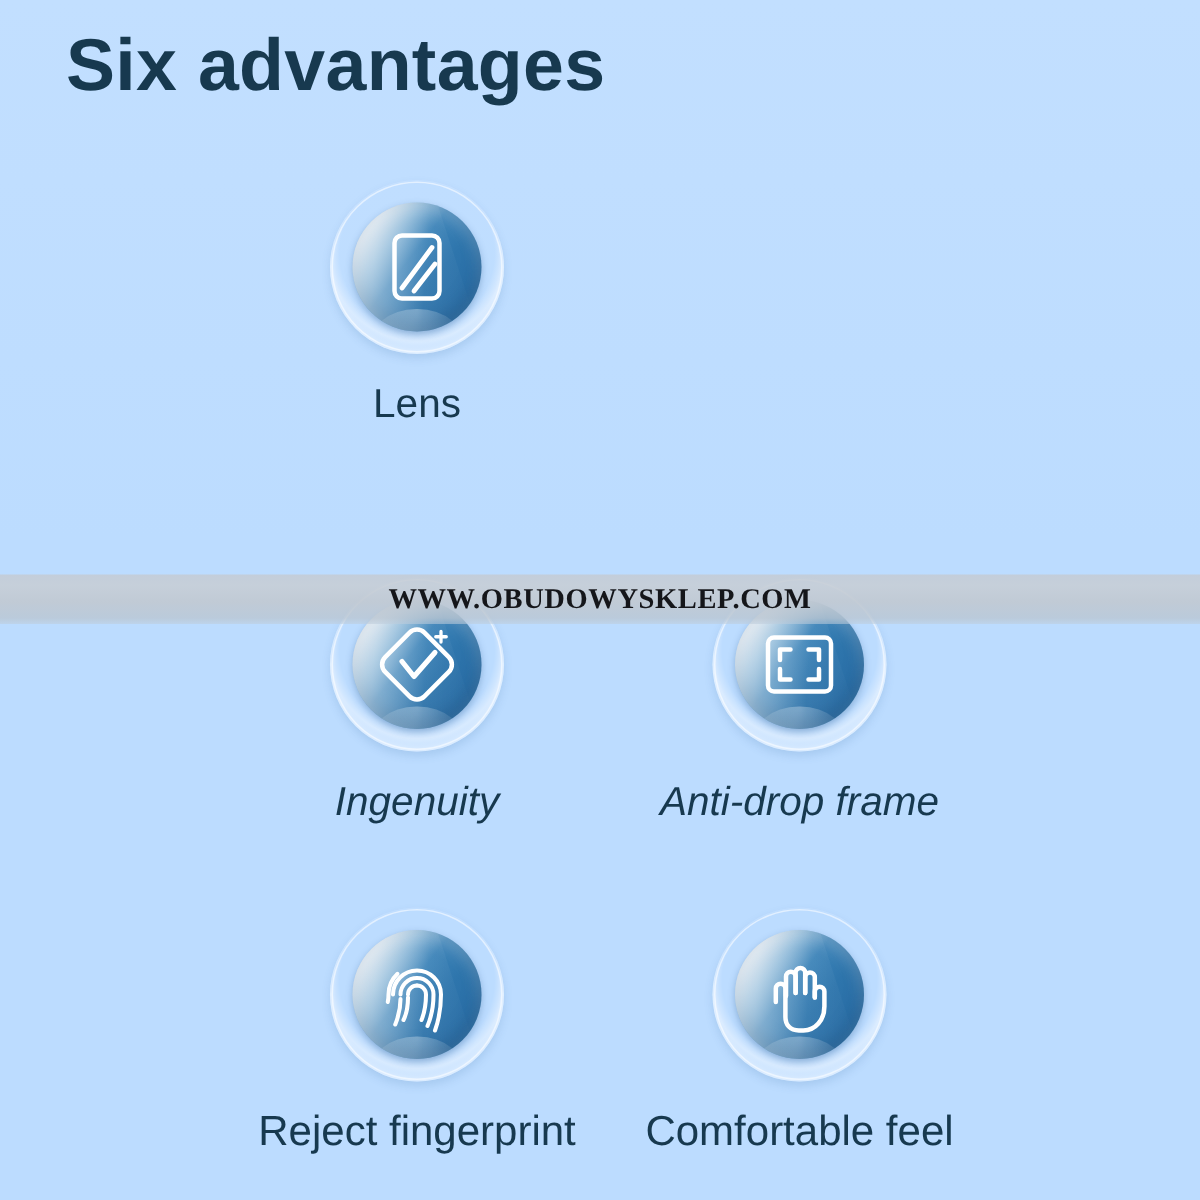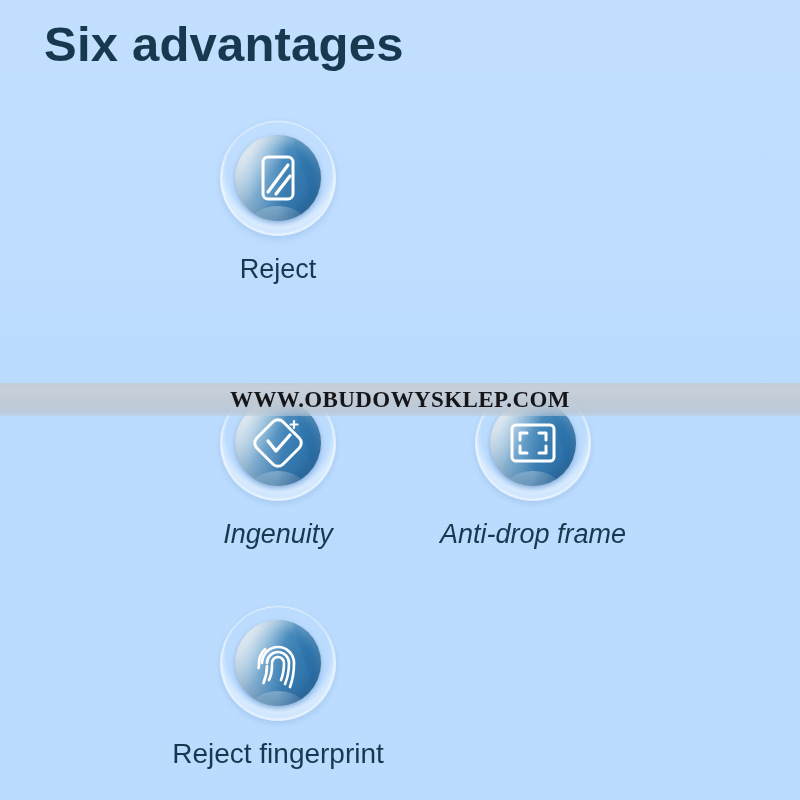--- a/index.html
+++ b/index.html
@@ -181,21 +181,21 @@
                   rgba(190,205,220,0.55) 100%);
     z-index: 40;
   }
   .watermark-text {
     position: absolute;
     left: 0;
     top: 384px;
     width: 800px;
     text-align: center;
     font-family: "Liberation Serif", "DejaVu Serif", serif;
-    font-size: 23px;
+    font-size: 19px;
     line-height: 31px;
     font-weight: 700;
     color: #15161a;
     letter-spacing: 0.4px;
     white-space: nowrap;
     z-index: 41;
   }
 </style>
 </head>
 <body>
@@ -212,21 +212,21 @@
         <div class="sphere">
           <span class="glyph">
             <svg width="86" height="86" viewBox="0 0 86 86" fill="none">
               <rect x="28" y="22" width="30" height="42" rx="5" ry="5" stroke="#ffffff" stroke-width="3"></rect>
               <line x1="33" y1="57" x2="53" y2="30" stroke="#ffffff" stroke-width="3.2" stroke-linecap="round"></line>
               <line x1="41" y1="59" x2="55" y2="41" stroke="#ffffff" stroke-width="3.2" stroke-linecap="round"></line>
             </svg>
           </span>
         </div>
       </div>
-      <div class="feature-label">Reject</div>
+      <div class="feature-label">Lens</div>
     </div>
 
 
     <div class="feature col-left row-2">
       <div class="badge">
         <div class="ring"></div>
         <div class="sphere">
           <span class="glyph">
             <svg width="86" height="86" viewBox="0 0 86 86" fill="none">
               <rect x="24.5" y="24.5" width="37" height="37" rx="7" ry="7" transform="rotate(45 43 43)" stroke="#ffffff" stroke-width="3"></rect>
@@ -270,19 +270,35 @@
               <path d="M32 46c0 7-1.5 12-3.5 17"></path>
               <path d="M27 43a16 16 0 0 1 32 0c0 9-1.5 17-4 24"></path>
               <path d="M23.5 48c.5-2 .5-4 .5-5a19 19 0 0 1 6-13.8"></path>
             </svg>
           </span>
         </div>
       </div>
       <div class="feature-label">Reject fingerprint</div>
     </div>
 
+    <div class="feature col-right row-3">
+      <div class="badge">
+        <div class="ring"></div>
+        <div class="sphere">
+          <span class="glyph">
+            <svg width="86" height="86" viewBox="0 0 86 86" fill="none" stroke="#ffffff" stroke-width="3" stroke-linecap="round" stroke-linejoin="round">
+              <path d="M34 44V31a3.2 3.2 0 0 1 6.4 0v11"></path>
+              <path d="M40.4 42V28.5a3.2 3.2 0 0 1 6.4 0V42"></path>
+              <path d="M46.8 42V31.5a3.2 3.2 0 0 1 6.4 0V45"></path>
+              <path d="M53.2 45v-4a3.2 3.2 0 0 1 6.4 0v10c0 9-6 16-14 16h-3c-6 0-9-4-9-9V39a3.2 3.2 0 0 0-6.4 0v9"></path>
+            </svg>
+          </span>
+        </div>
+      </div>
+      <div class="feature-label">Comfortable feel</div>
+    </div>
 
   </div>
 
   <div class="watermark-band"></div>
   <div class="watermark-text">WWW.OBUDOWYSKLEP.COM</div>
 
 </div>
 
 </body></html>

